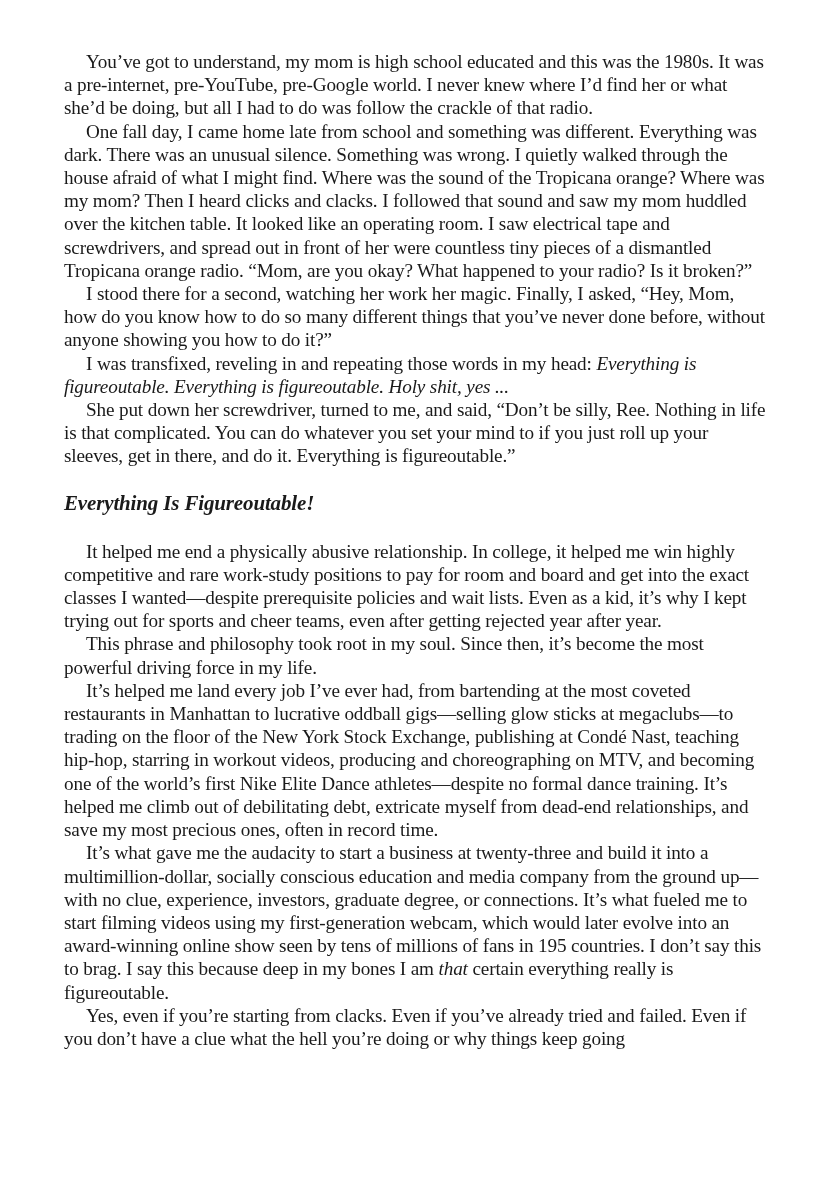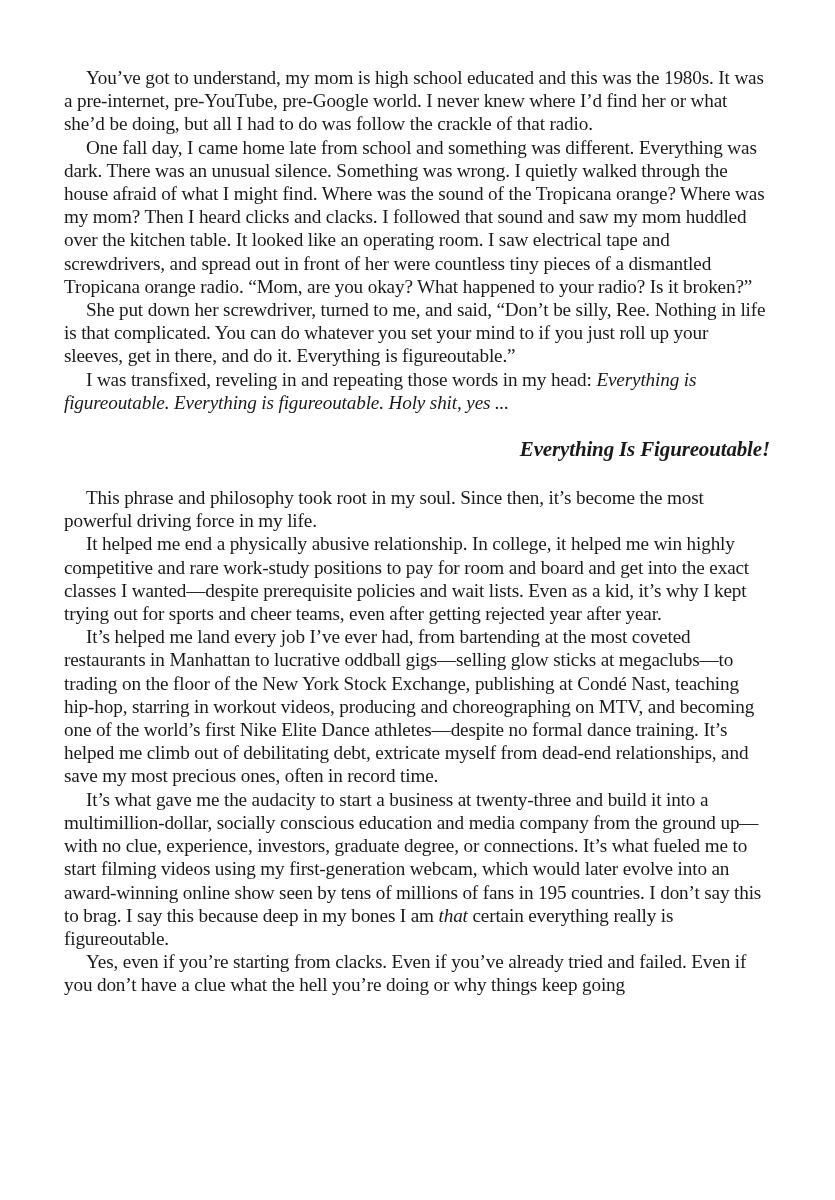--- a/index.html
+++ b/index.html
@@ -9,55 +9,56 @@
     }
     body {
       width: 835px;
       height: 1200px;
       overflow: hidden;
       position: relative;
     }
     .page {
       position: absolute;
       left: 64px;
-      top: 66px;
+      top: 50px;
       width: 706px;
       font-family: "Liberation Serif", "DejaVu Serif", serif;
       font-size: 19.2px;
       line-height: 23.2px;
       color: #1a1a1a;
       letter-spacing: -0.15px;
     }
     .page p {
       margin: 0;
       text-indent: 22px;
     }
     .section-heading {
-      text-align: right;
+      text-align: left;
       font-style: italic;
       font-weight: bold;
       font-size: 21px;
       line-height: 26px;
       margin: 22px 0 24px 0;
     }
     em { font-style: italic; }
   </style>
 </head>
 <body>
 
 <div class="page">
   <div>
     <p>You’ve got to understand, my mom is high school educated and this was the 1980s. It was a pre-internet, pre-YouTube, pre-Google world. I never knew where I’d find her or what she’d be doing, but all I had to do was follow the crackle of that radio.</p>
     <p>One fall day, I came home late from school and something was different. Everything was dark. There was an unusual silence. Something was wrong. I quietly walked through the house afraid of what I might find. Where was the sound of the Tropicana orange? Where was my mom? Then I heard clicks and clacks. I followed that sound and saw my mom huddled over the kitchen table. It looked like an operating room. I saw electrical tape and screwdrivers, and spread out in front of her were countless tiny pieces of a dismantled Tropicana orange radio. “Mom, are you okay? What happened to your radio? Is it broken?”</p>
+    <p>I stood there for a second, watching her work her magic. Finally, I asked, “Hey, Mom, how do you know how to do so many different things that you’ve never done before, without anyone showing you how to do it?”</p>
+    <p><span>I was transfixed, reveling in and repeating those words in my head: </span><em>Everything is figureoutable. Everything is figureoutable. Holy shit, yes ...</em></p>
     <p>She put down her screwdriver, turned to me, and said, “Don’t be silly, Ree. Nothing in life is that complicated. You can do whatever you set your mind to if you just roll up your sleeves, get in there, and do it. Everything is figureoutable.”</p>
-    <p><span>I was transfixed, reveling in and repeating those words in my head: </span><em>Everything is figureoutable. Everything is figureoutable. Holy shit, yes ...</em></p>
   </div>
 
   <div class="section-heading">Everything Is Figureoutable!</div>
 
   <div>
+    <p>It helped me end a physically abusive relationship. In college, it helped me win highly competitive and rare work-study positions to pay for room and board and get into the exact classes I wanted—despite prerequisite policies and wait lists. Even as a kid, it’s why I kept trying out for sports and cheer teams, even after getting rejected year after year.</p>
     <p>This phrase and philosophy took root in my soul. Since then, it’s become the most powerful driving force in my life.</p>
-    <p>It helped me end a physically abusive relationship. In college, it helped me win highly competitive and rare work-study positions to pay for room and board and get into the exact classes I wanted—despite prerequisite policies and wait lists. Even as a kid, it’s why I kept trying out for sports and cheer teams, even after getting rejected year after year.</p>
     <p>It’s helped me land every job I’ve ever had, from bartending at the most coveted restaurants in Manhattan to lucrative oddball gigs—selling glow sticks at megaclubs—to trading on the floor of the New York Stock Exchange, publishing at Condé Nast, teaching hip-hop, starring in workout videos, producing and choreographing on MTV, and becoming one of the world’s first Nike Elite Dance athletes—despite no formal dance training. It’s helped me climb out of debilitating debt, extricate myself from dead-end relationships, and save my most precious ones, often in record time.</p>
     <p><span>It’s what gave me the audacity to start a business at twenty-three and build it into a multimillion-dollar, socially conscious education and media company from the ground up—with no clue, experience, investors, graduate degree, or connections. It’s what fueled me to start filming videos using my first-generation webcam, which would later evolve into an award-winning online show seen by tens of millions of fans in 195 countries. I don’t say this to brag. I say this because deep in my bones I am </span><em>that</em><span> certain everything really is figureoutable.</span></p>
     <p>Yes, even if you’re starting from clacks. Even if you’ve already tried and failed. Even if you don’t have a clue what the hell you’re doing or why things keep going</p>
   </div>
 </div>
 
 </body></html>

